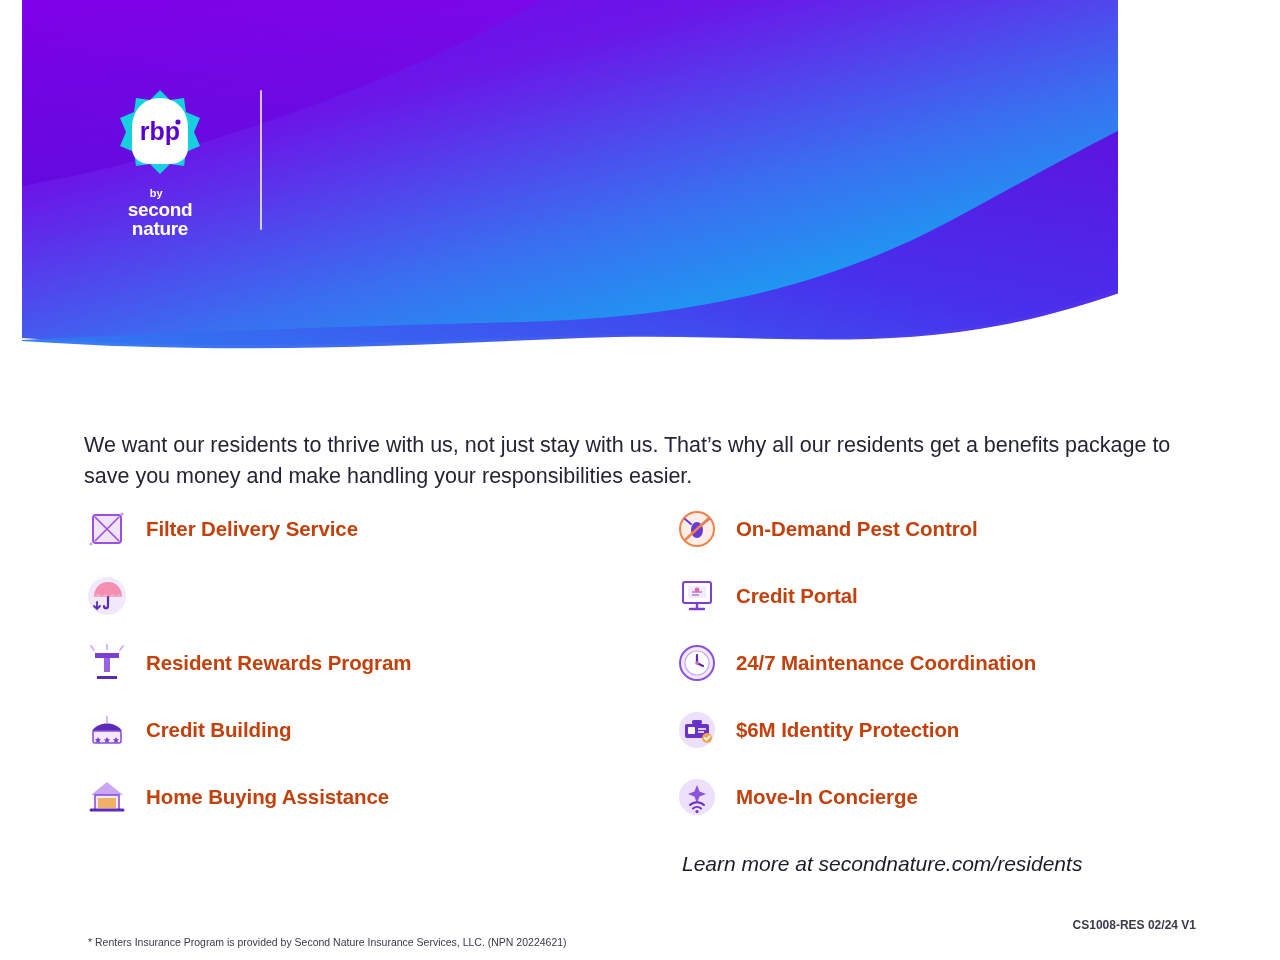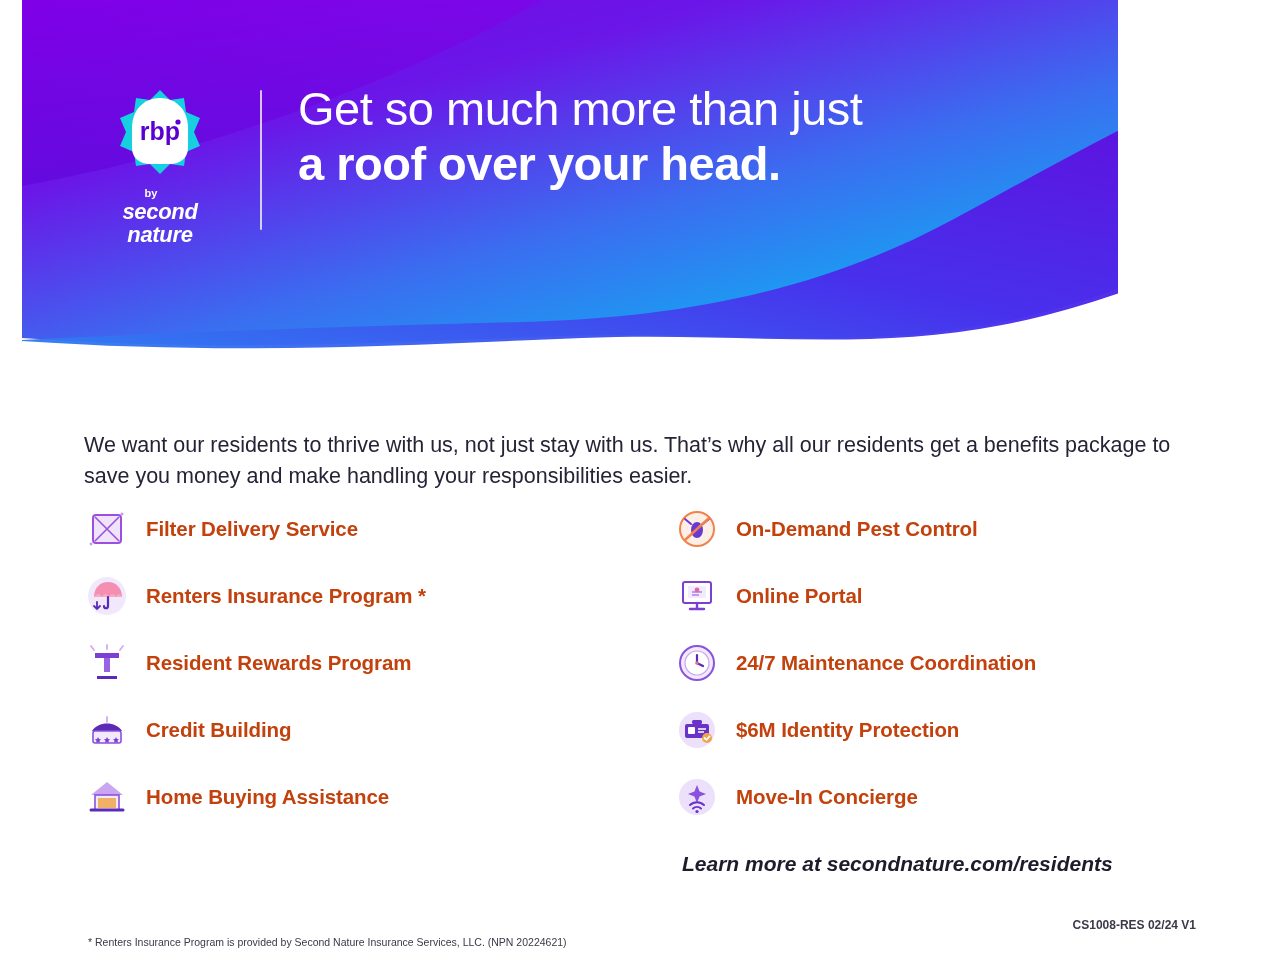--- a/index.html
+++ b/index.html
@@ -63,25 +63,24 @@
   .logo-sub .by {
     font-size: 11px;
     display: block;
     text-align: left;
     margin-left: 2px;
     letter-spacing: .2px;
     font-weight: 600;
     padding-left: 20px;
   }
   .logo-sub .sn {
-    font-size: 22px;
+    font-size: 19px;
     font-weight: 700;
     display: block;
     letter-spacing: -.3px;
-    font-style: italic;
   }
   .divider-vert {
     width: 2px;
     height: 140px;
     background: rgba(255,255,255,.75);
     margin: 2px 36px 0 40px;
     border-radius: 2px;
   }
   .headline {
     color: #ffffff;
@@ -139,21 +138,21 @@
   .benefit .lbl {
     font-size: 20.5px;
     font-weight: 700;
     color: #c2410c;
     letter-spacing: -.1px;
   }
   .learn-more {
     grid-column: 2;
     font-size: 21px;
     font-style: italic;
-    font-weight: 700;
+    font-weight: 400;
     color: #1c1c2b;
     padding-left: 8px;
   }
 
   .footnote {
     position: absolute;
     left: 88px;
     top: 918px;
     font-size: 10.5px;
     color: #3a3a4a;
@@ -216,24 +215,20 @@
         </div>
         <div class="logo-sub">
           <span class="by">by</span>
           <span class="sn">second</span>
           <span class="sn">nature</span>
         </div>
       </div>
 
       <div class="divider-vert"></div>
 
-      <div class="headline">
-        <span class="l1">Get so much more than just</span>
-        <span class="l2">a roof over your head.</span>
-      </div>
     </div>
   </div>
 
   <p class="intro">We want our residents to thrive with us, not just stay with us. That’s why all our residents get a benefits package to save you money and make handling your responsibilities easier.</p>
 
   <div class="benefits">
 
     <div class="benefit">
       <span class="ico">
         <svg viewBox="0 0 46 46" width="46" height="46">
@@ -260,33 +255,32 @@
     <div class="benefit">
       <span class="ico">
         <svg viewBox="0 0 46 46" width="46" height="46">
           <circle cx="23" cy="23" r="19" fill="#f2e8fc"></circle>
           <path d="M10 24 C10 15 16 9 24 9 C32 9 38 15 38 24 Z" fill="#f48fb1"></path>
           <path d="M10 24 C13 20 16 20 18 24 C20 20 23 20 25 24 C27 20 30 20 32 24 C34 20 36 21 38 24" fill="#ffffff" opacity="0.25"></path>
           <path d="M24 24 L24 33 C24 36 20 36 20 33" stroke="#5b2bb8" stroke-width="2.2" fill="none" stroke-linecap="round"></path>
           <path d="M13 29 L13 36 M10 33 L13 36 L16 33" stroke="#5b2bb8" stroke-width="1.8" fill="none" stroke-linecap="round"></path>
         </svg>
       </span>
-      <span class="lbl">Renters Insurance Program *</span>
     </div>
     <div class="benefit">
       <span class="ico">
         <svg viewBox="0 0 46 46" width="46" height="46">
           <rect x="9" y="9" width="28" height="21" rx="2" fill="#ffffff" stroke="#7b3fd4" stroke-width="2"></rect>
           <rect x="14" y="13" width="18" height="12" fill="#f3eafd"></rect>
           <path d="M18 19 h10 M18 22 h7" stroke="#b07fe8" stroke-width="1.4"></path>
           <path d="M23 30 v5 M16 36 h14" stroke="#7b3fd4" stroke-width="2.4" stroke-linecap="round"></path>
           <circle cx="23" cy="17" r="2.4" fill="#e06aa8"></circle>
         </svg>
       </span>
-      <span class="lbl">Online Portal</span>
+      <span class="lbl">Credit Portal</span>
     </div>
 
     <div class="benefit">
       <span class="ico">
         <svg viewBox="0 0 46 46" width="46" height="46">
           <path d="M11 13 h24 v5 h-24 z" fill="#7b3fd4"></path>
           <path d="M20 18 h6 v14 h-6 z" fill="#9a63e4"></path>
           <path d="M13 36 h20 v3 h-20 z" fill="#5b2bb8"></path>
           <path d="M10 10 L7 6 M36 10 L39 6 M23 9 L23 5" stroke="#d8a8f5" stroke-width="1.8" stroke-linecap="round"></path>
         </svg>

